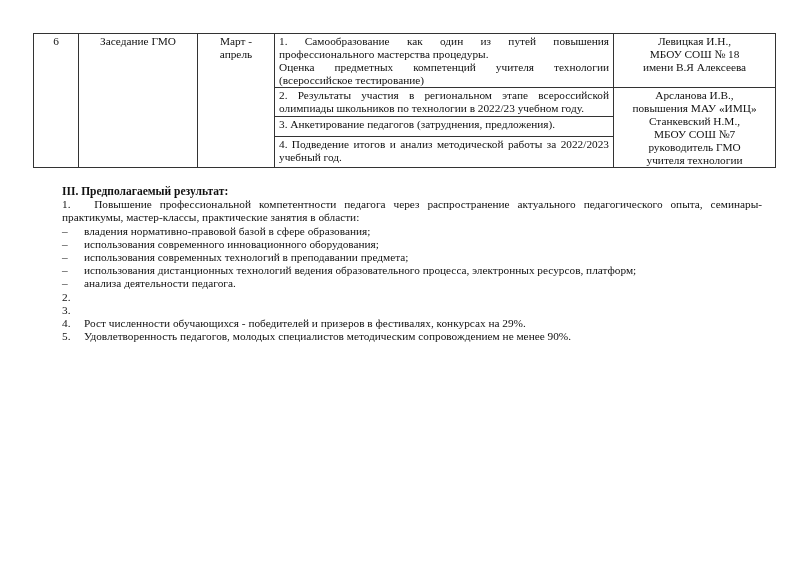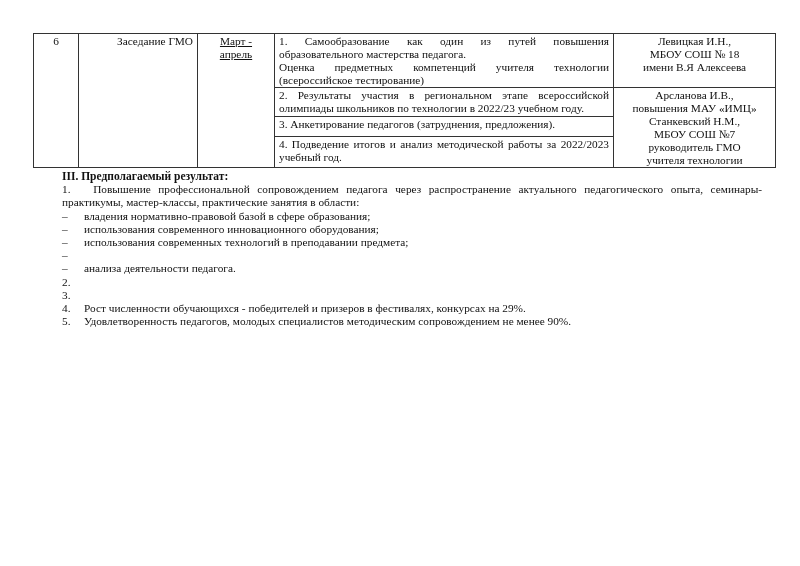--- a/index.html
+++ b/index.html
@@ -3,26 +3,26 @@
 <meta charset="utf-8">
 <style>
   html, body { margin: 0; padding: 0; background: #ffffff; }
   body { width: 800px; height: 566px; position: relative; overflow: hidden;
          font-family: "Liberation Serif", "DejaVu Serif", serif; color: #111; }
   .page { position: absolute; left: 0; top: 0; width: 800px; height: 566px; }
   table.plan { position: absolute; left: 33px; top: 33px; width: 743px;
                border-collapse: collapse; font-size: 11.3px; line-height: 13px; }
   table.plan td { border: 1px solid #333; vertical-align: top; padding: 1px 4px 0 4px; }
   td.c-num { width: 36px; text-align: center; }
-  td.c-event { width: 110px; text-align: right; }
-  td.c-date { width: 68px; text-align: center; text-decoration: underline; }
+  td.c-event { width: 110px; text-align: center; }
+  td.c-date { width: 68px; text-align: center; }
   td.c-topic { width: 330px; text-align: justify; }
   td.c-resp { text-align: center; }
   .justify-line { text-align: justify; text-align-last: justify; display: block; }
-  .results { position: absolute; left: 62px; top: 170px; width: 700px; font-size: 11.3px; line-height: 13.2px; }
+  .results { position: absolute; left: 62px; top: 185px; width: 700px; font-size: 11.3px; line-height: 13.2px; }
   .results h3 { margin: 0; font-size: 11.5px; font-weight: bold; }
   .line { display: flex; }
   .mark { width: 22px; flex: 0 0 22px; }
   .intro { text-align: justify; }
   .intro .first { text-align: justify; text-align-last: justify; display: block; }
 </style>
 </head>
 <body>
 
 <div class="page">
@@ -31,21 +31,21 @@
     <tbody>
         <tr style="height:54px">
       <td class="c-num" rowspan="4">6</td>
       <td class="c-event" rowspan="4">Заседание ГМО</td>
       <td class="c-date" rowspan="4">
         <div>Март -</div>
         <div>апрель</div>
       </td>
       <td class="c-topic">
         <span class="justify-line">1. Самообразование как один из путей повышения</span>
-        <span style="display:block">образовательного мастерства педагога.</span>
+        <span style="display:block">профессионального мастерства процедуры.</span>
         <span class="justify-line">Оценка предметных компетенций учителя технологии</span>
         <span style="display:block">(всероссийское тестирование)</span>
       </td>
       <td class="c-resp">
         <div>Левицкая И.Н.,</div>
         <div>МБОУ СОШ № 18</div>
         <div>имени В.Я Алексеева</div>
       </td>
     </tr>
     <tr style="height:25px">
@@ -72,37 +72,38 @@
         <span class="justify-line">4. Подведение итогов и анализ методической работы за 2022/2023</span>
         <span style="display:block">учебный год.</span>
       </td>
     </tr>
   </tbody>
     </table>
 
   <div class="results">
     <h3>III. Предполагаемый результат:</h3>
     <div class="intro">
-      <span class="first"><span>1.</span>&nbsp;&nbsp; <span>Повышение профессиональной сопровождением педагога через распространение актуального педагогического опыта, семинары-</span></span>
+      <span class="first"><span>1.</span>&nbsp;&nbsp; <span>Повышение профессиональной компетентности педагога через распространение актуального педагогического опыта, семинары-</span></span>
       <span style="display:block">практикумы, мастер-классы, практические занятия в области:</span>
     </div>
     <div class="line">
         <span class="mark">–</span>
         <span>владения нормативно-правовой базой в сфере образования;</span>
       </div>
     <div class="line">
         <span class="mark">–</span>
         <span>использования современного инновационного оборудования;</span>
       </div>
     <div class="line">
         <span class="mark">–</span>
         <span>использования современных технологий в преподавании предмета;</span>
       </div>
     <div class="line">
         <span class="mark">–</span>
+        <span>использования дистанционных технологий ведения образовательного процесса, электронных ресурсов, платформ;</span>
       </div>
     <div class="line">
         <span class="mark">–</span>
         <span>анализа деятельности педагога.</span>
       </div>
     <div class="line">
         <span class="mark">2.</span>
       </div>
     <div class="line">
         <span class="mark">3.</span>

